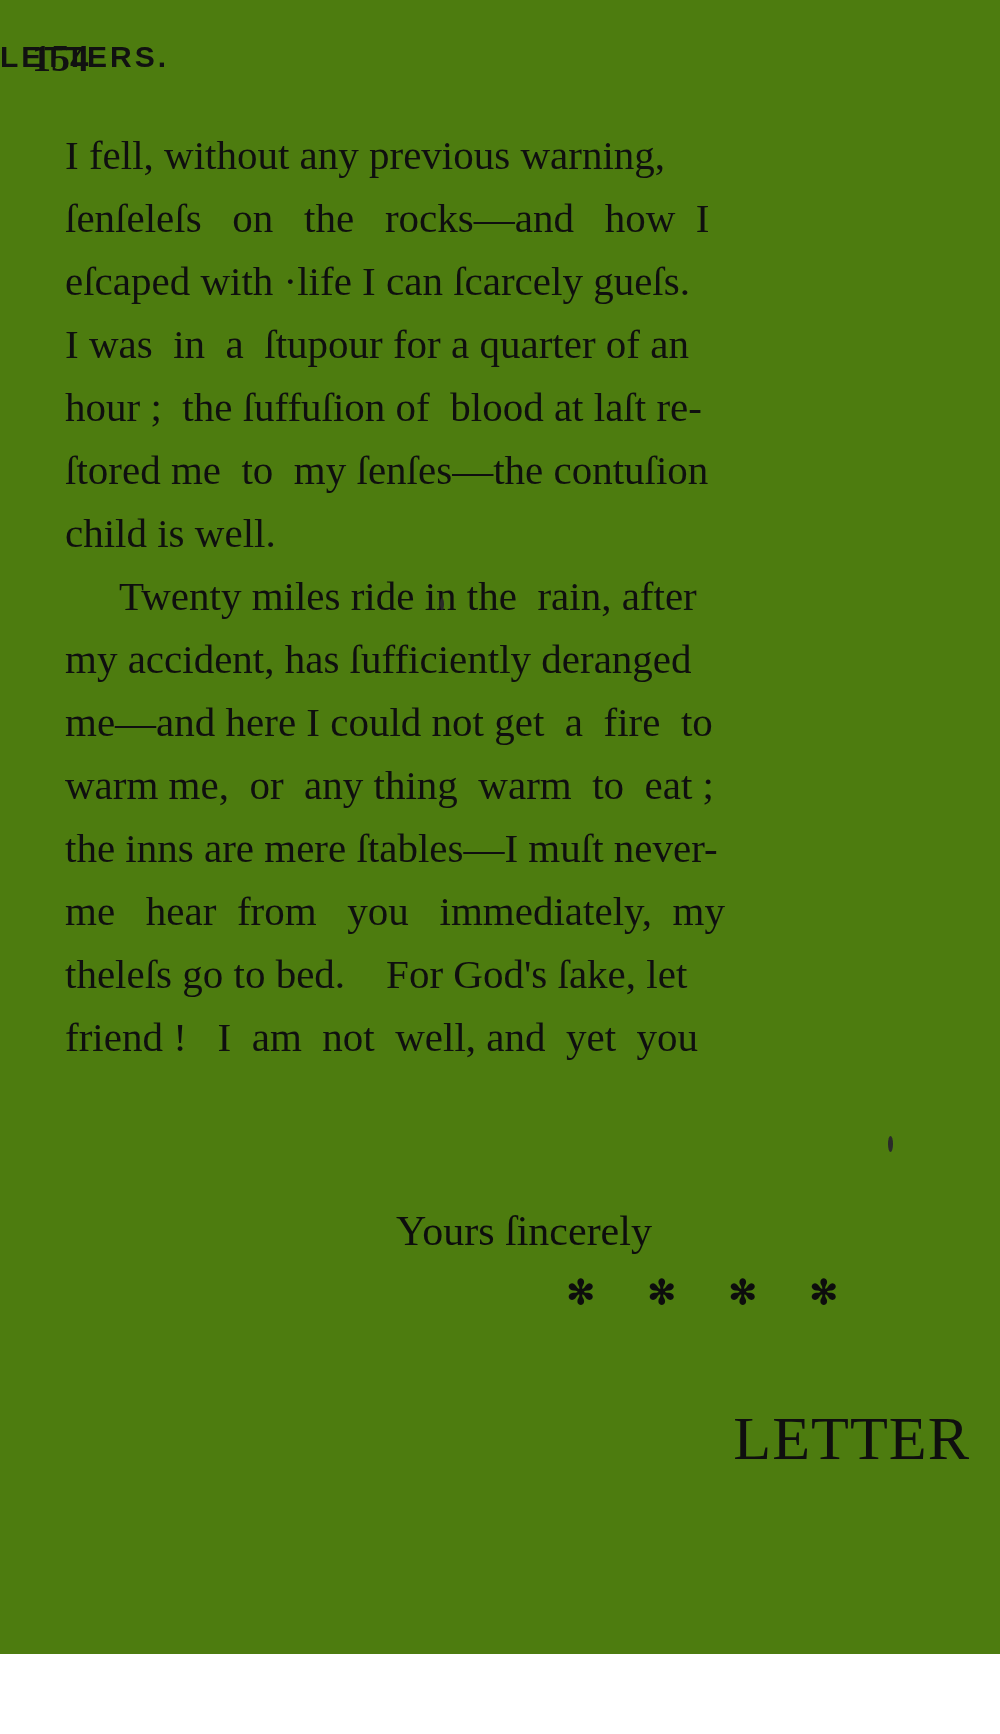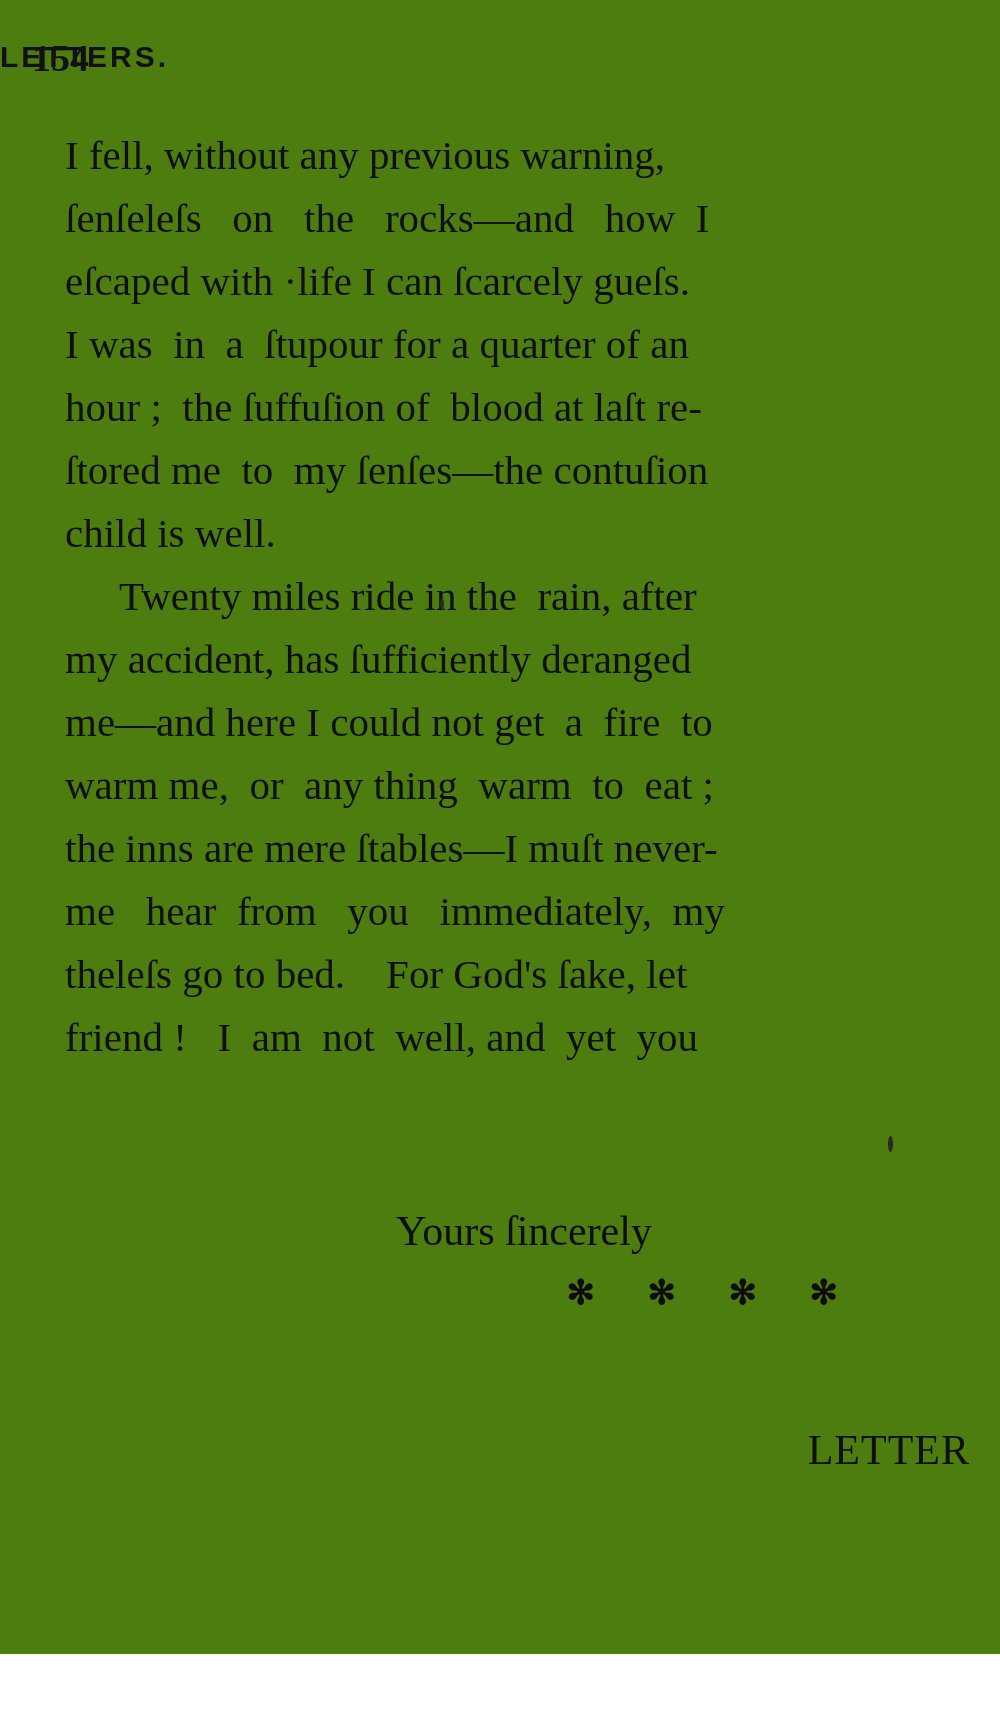--- a/index.html
+++ b/index.html
@@ -96,21 +96,21 @@
     box-sizing: border-box;
     font-size: 34px;
     letter-spacing: 22px;
     font-weight: bold;
   }
   
   .catchword {
     position: absolute;
     bottom: 180px;
     right: 30px;
-    font-size: 42px;
+    font-size: 62px;
     letter-spacing: 1px;
     color: #0f0f0f;
   }
   .speck {
     position: absolute;
     background: #2a2a2a;
     border-radius: 50%;
   }
 </style>
 </head>

